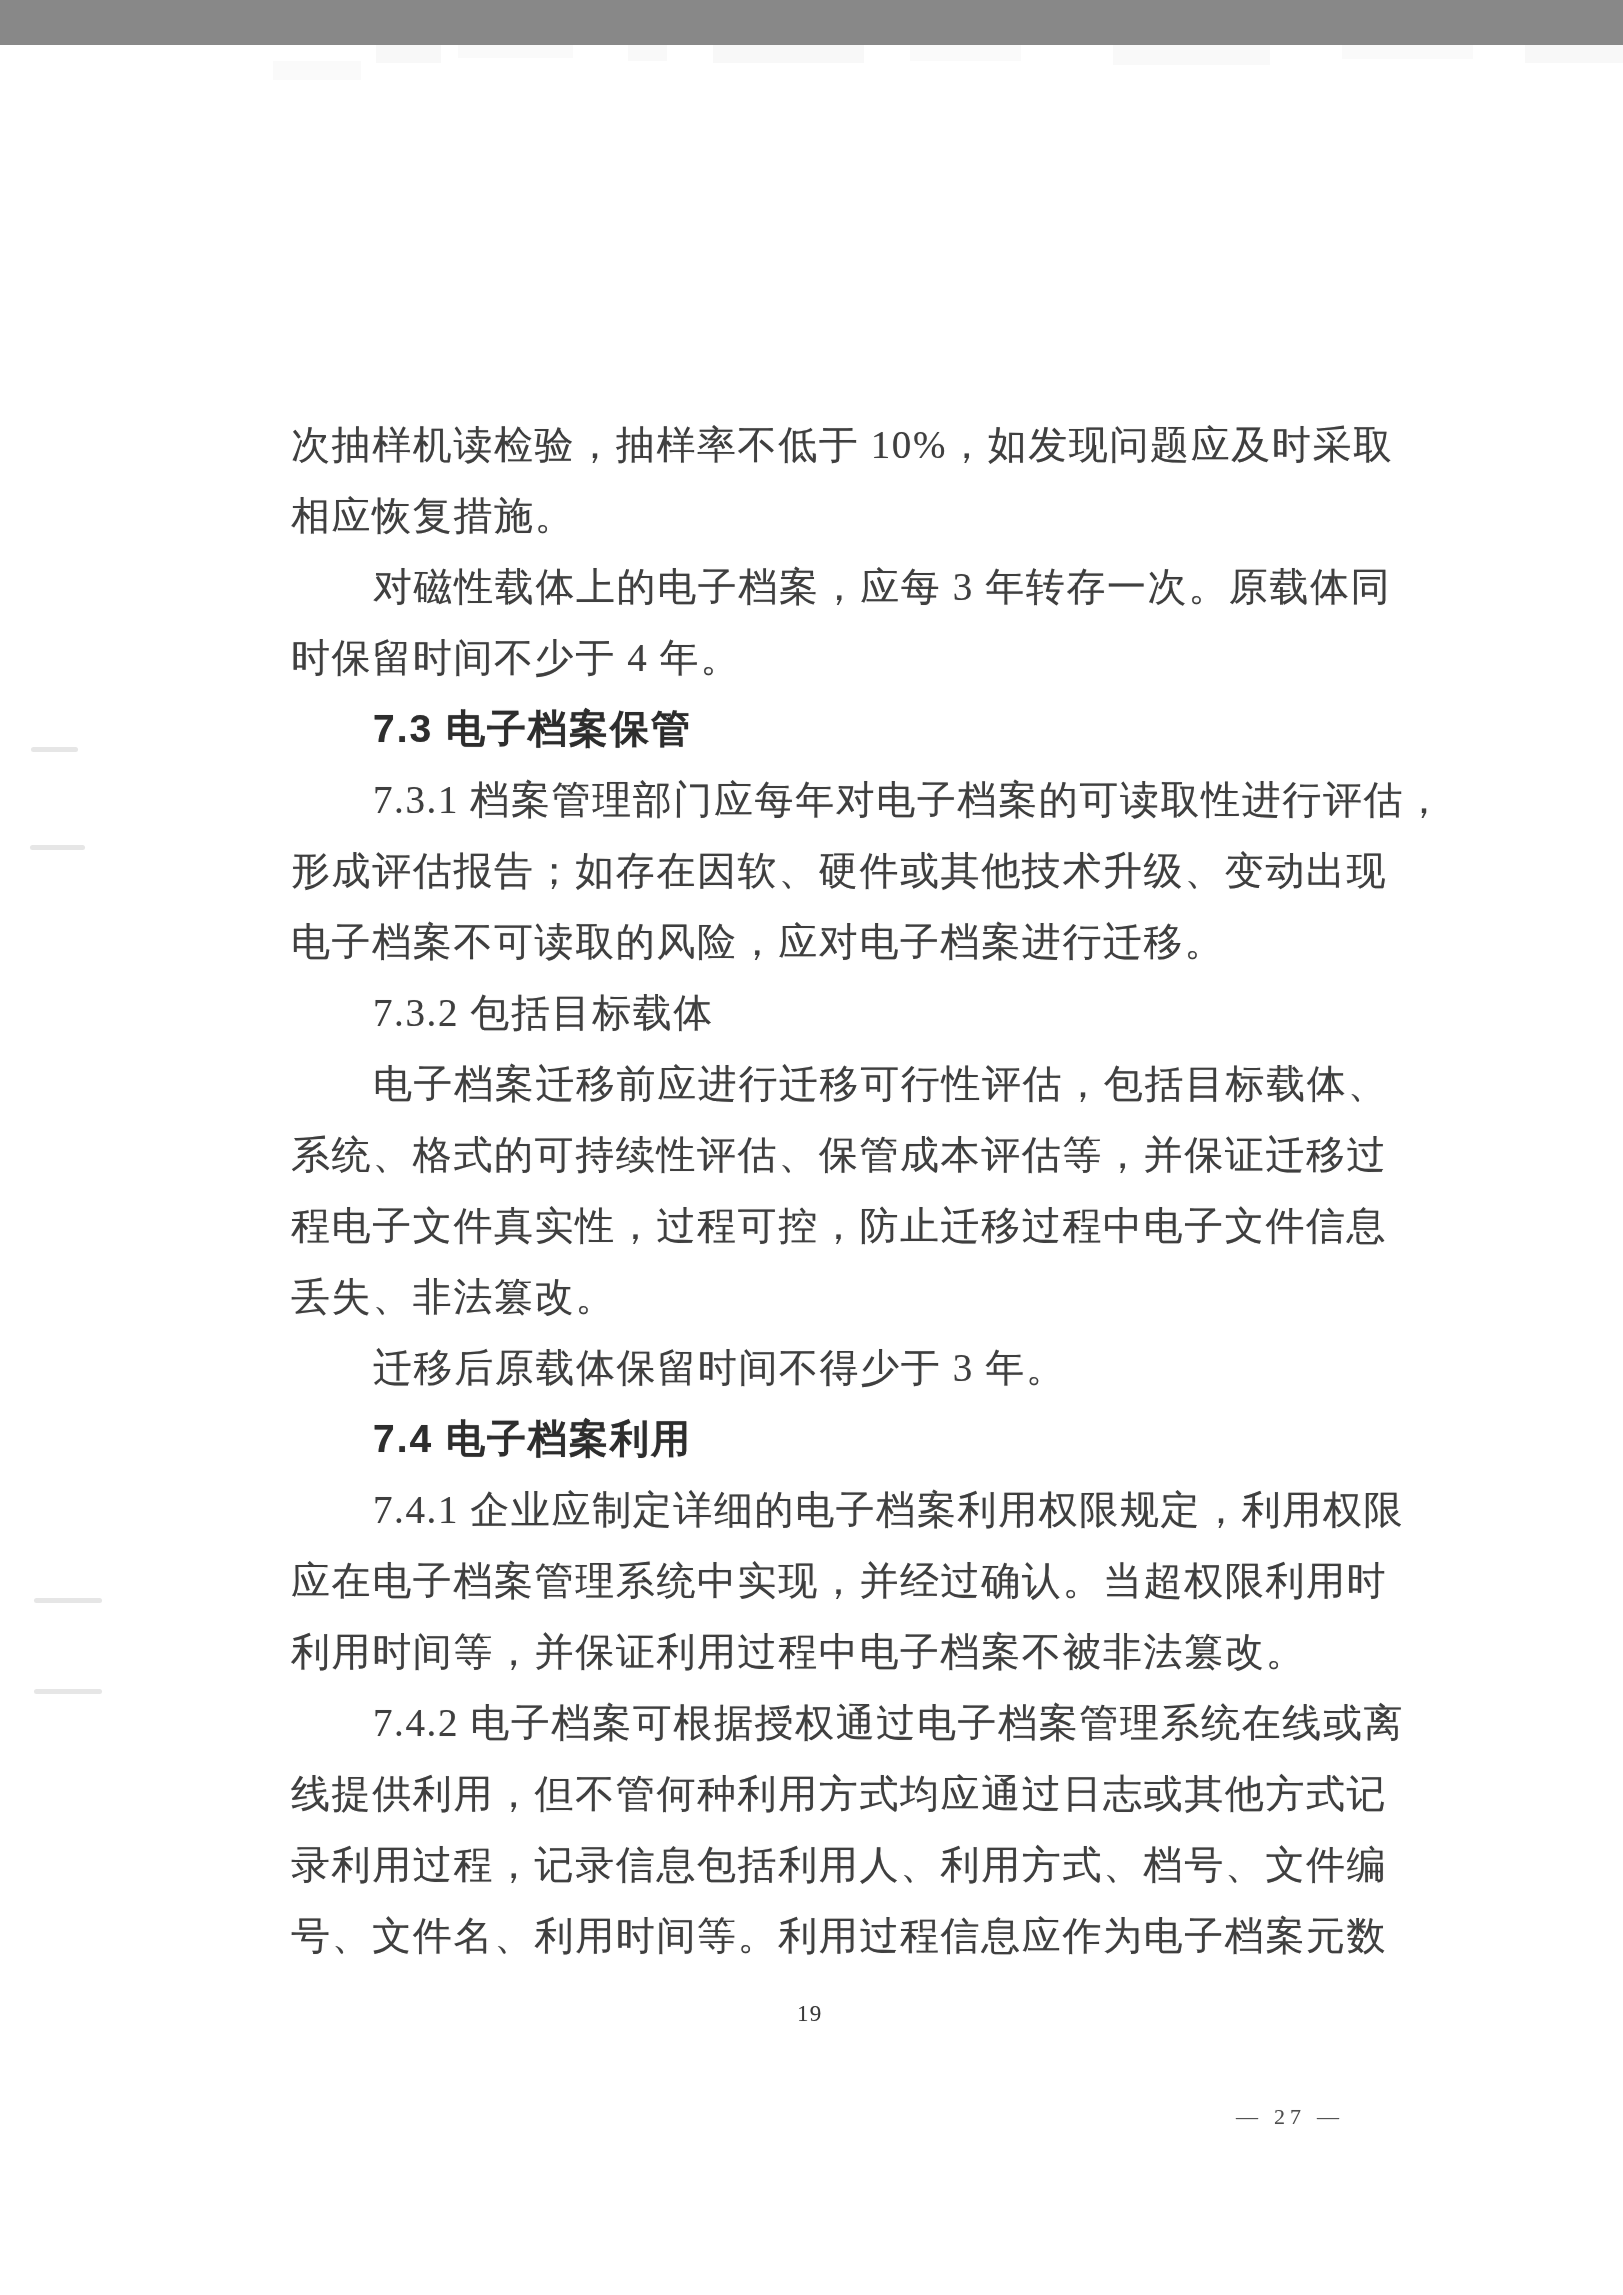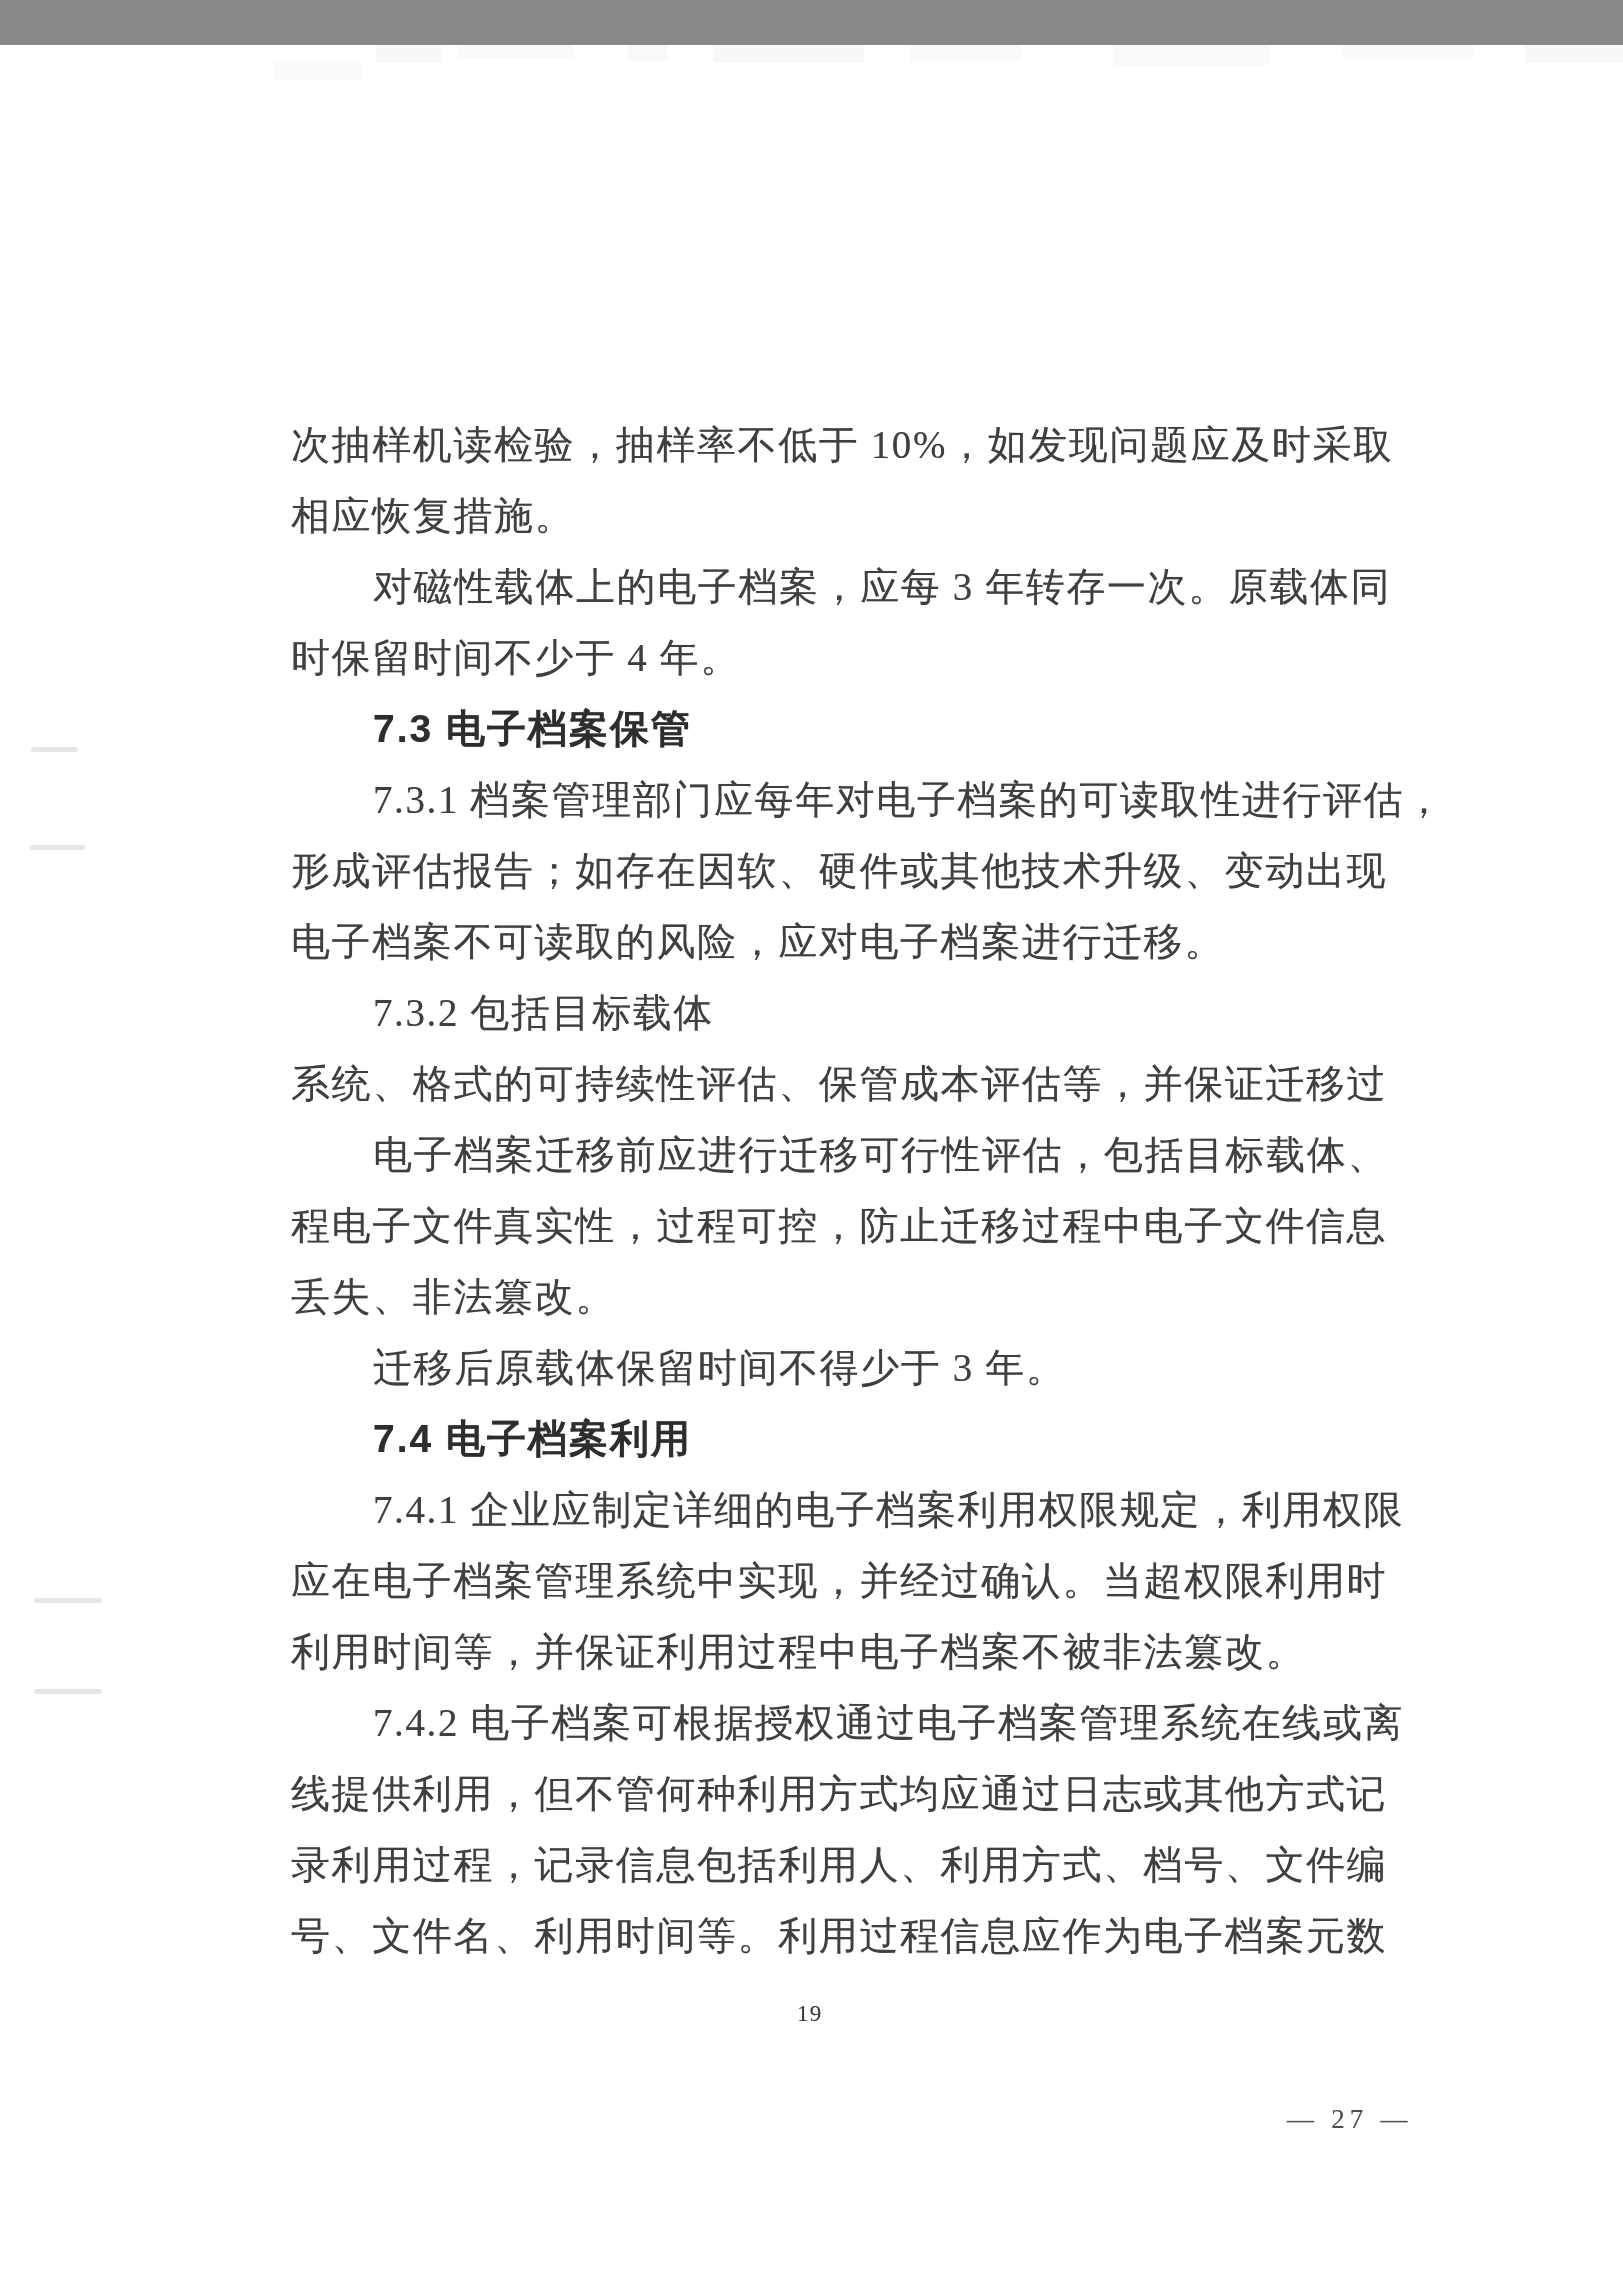--- a/index.html
+++ b/index.html
@@ -42,23 +42,23 @@
     position: absolute;
     left: 797px;
     top: 1956px;
     font-size: 23px;
     color: #3a3a3a;
     letter-spacing: 1.3px;
     text-shadow: 0 0 0.7px rgba(60,60,60,0.4);
   }
   .page-num-outer {
     position: absolute;
-    left: 1287px;
+    left: 1236px;
     top: 2059px;
-    font-size: 27px;
+    font-size: 22px;
     color: #4d4d4d;
     letter-spacing: 5.2px;
     text-shadow: 0 0 0.7px rgba(80,80,80,0.35);
     text-align: center;
   }
   
   .artifact { position: absolute; pointer-events: none; }
   .smudge { background: #e6e6e6; border-radius: 2.6px; }
 </style>
 </head>
@@ -69,22 +69,22 @@
   <div class="text-block" id="text-block">
       <div class="line">次抽样机读检验，抽样率不低于 10%，如发现问题应及时采取</div>
       <div class="line">相应恢复措施。</div>
       <div class="line indent">对磁性载体上的电子档案，应每 3 年转存一次。原载体同</div>
       <div class="line">时保留时间不少于 4 年。</div>
       <div class="line indent bold">7.3 电子档案保管</div>
       <div class="line indent">7.3.1 档案管理部门应每年对电子档案的可读取性进行评估，</div>
       <div class="line">形成评估报告；如存在因软、硬件或其他技术升级、变动出现</div>
       <div class="line">电子档案不可读取的风险，应对电子档案进行迁移。</div>
       <div class="line indent">7.3.2 包括目标载体</div>
+      <div class="line indent">电子档案迁移前应进行迁移可行性评估，包括目标载体、</div>
       <div class="line">系统、格式的可持续性评估、保管成本评估等，并保证迁移过</div>
-      <div class="line indent">电子档案迁移前应进行迁移可行性评估，包括目标载体、</div>
       <div class="line">程电子文件真实性，过程可控，防止迁移过程中电子文件信息</div>
       <div class="line">丢失、非法篡改。</div>
       <div class="line indent">迁移后原载体保留时间不得少于 3 年。</div>
       <div class="line indent bold">7.4 电子档案利用</div>
       <div class="line indent">7.4.1 企业应制定详细的电子档案利用权限规定，利用权限</div>
       <div class="line">应在电子档案管理系统中实现，并经过确认。当超权限利用时</div>
       <div class="line">利用时间等，并保证利用过程中电子档案不被非法篡改。</div>
       <div class="line indent">7.4.2 电子档案可根据授权通过电子档案管理系统在线或离</div>
       <div class="line">线提供利用，但不管何种利用方式均应通过日志或其他方式记</div>
       <div class="line">录利用过程，记录信息包括利用人、利用方式、档号、文件编</div>

